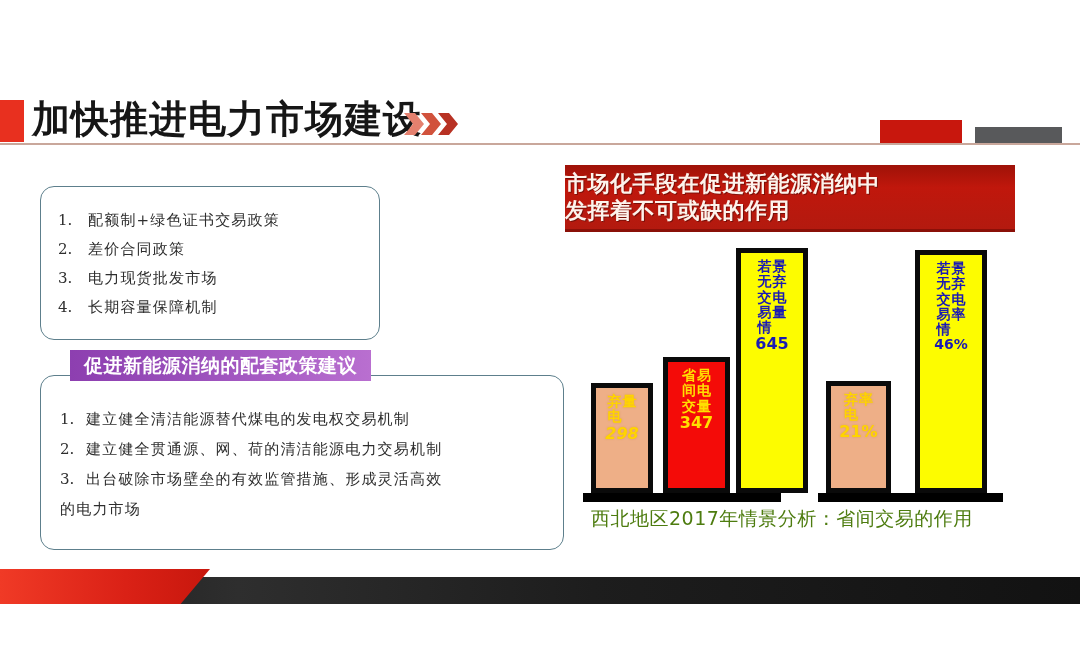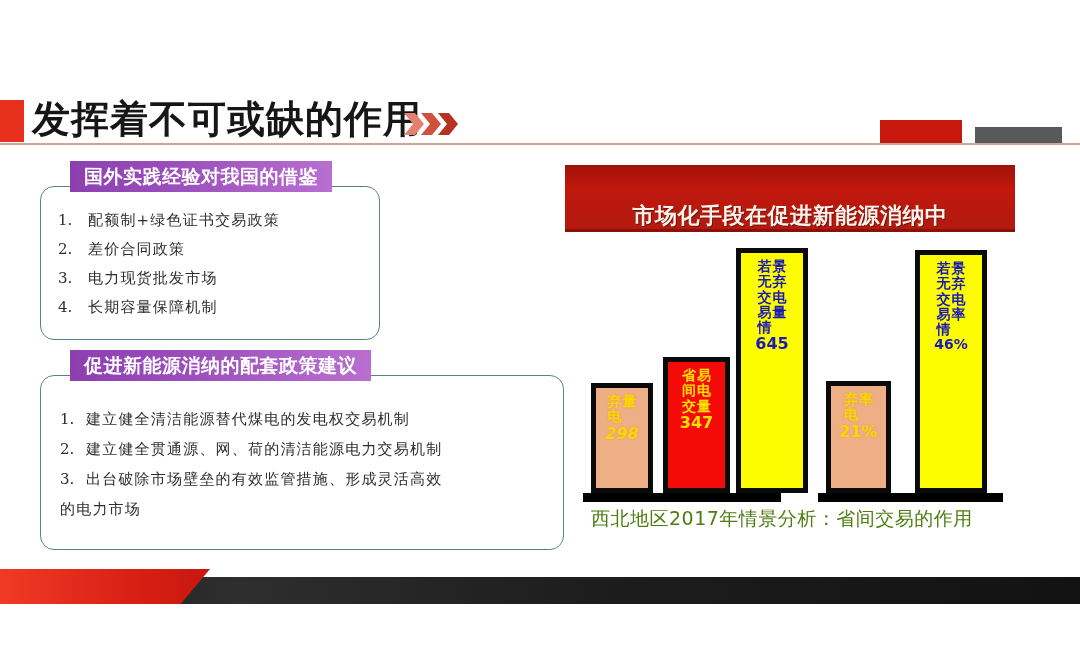--- a/index.html
+++ b/index.html
@@ -84,21 +84,21 @@
   .li-cont{padding-left:6px;letter-spacing:1.2px;white-space:nowrap;}
 
   
   #right-panel{
     position:absolute;left:565px;top:160px;width:450px;height:400px;
   }
   .red-banner{
     position:absolute;left:0px;top:5px;width:450px;height:64px;
     background:linear-gradient(180deg,#9e1208 0%,#c0170c 35%,#b31a0f 100%);
     border-bottom:3px solid #8a1008;
-    display:flex;align-items:flex-end;justify-content:center;
+    display:flex;flex-direction:column;align-items:flex-start;justify-content:center;
     z-index:3;
   }
   .red-banner .bl{
     color:#fdf3ec;font-weight:bold;font-size:22px;line-height:27px;
     letter-spacing:.5px;white-space:nowrap;
     font-family:"DejaVu Sans","Liberation Sans",sans-serif;
     text-shadow:1px 1px 0 rgba(0,0,0,.35);
   }
 
   
@@ -170,35 +170,34 @@
     clip-path:polygon(0 0,100% 0,86% 100%,0 100%);
     z-index:5;
   }
 </style>
 </head>
 <body>
 
 <div id="slide">
 
   <div class="title-accent"></div>
-  <div class="title-text">发挥着不可或缺的作用</div>
+  <div class="title-text">加快推进电力市场建设</div>
 
   <div class="chevrons">
     <svg width="60" height="24" viewBox="0 0 60 24" aria-hidden="true">
       <path d="M0,1 L11,1 L20,12 L11,23 L0,23 L9,12 Z" fill="#e4806e"></path>
       <path d="M17,1 L28,1 L37,12 L28,23 L17,23 L26,12 Z" fill="#d1523c"></path>
       <path d="M34,1 L45,1 L54,12 L45,23 L34,23 L43,12 Z" fill="#b83224"></path>
     </svg>
   </div>
 
   <div class="title-rule"></div>
   <div class="tr-block-red"></div>
   <div class="tr-block-gray"></div>
 
-  <div class="pill-head" id="pill-1">国外实践经验对我国的借鉴</div>
   <div class="roundbox" id="box-1"></div>
   <div class="cn-list" id="list-1">
     <div class="li">
       <span class="num">1.</span>
       <span class="txt">配额制+绿色证书交易政策</span>
     </div>
     <div class="li">
       <span class="num">2.</span>
       <span class="txt">差价合同政策</span>
     </div>
@@ -227,20 +226,21 @@
       <span class="num">3.</span>
       <span class="txt">出台破除市场壁垒的有效监管措施、形成灵活高效</span>
     </div>
     <div class="li-cont">的电力市场</div>
   </div>
 
   <div id="right-panel">
 
     <div class="red-banner">
       <div class="bl">市场化手段在促进新能源消纳中</div>
+      <div class="bl">发挥着不可或缺的作用</div>
     </div>
 
     <div id="chart">
       <div class="plot" id="plot">
         <div class="baseline" id="base-a"></div>
         <div class="baseline" id="base-b"></div>
       <div class="bar b-peach" style="left: 18px; width: 62px; height: 110px;">
             <div class="lbl two-col" style="font-size: 14px;">
               <span>弃</span>
               <span>量</span>

